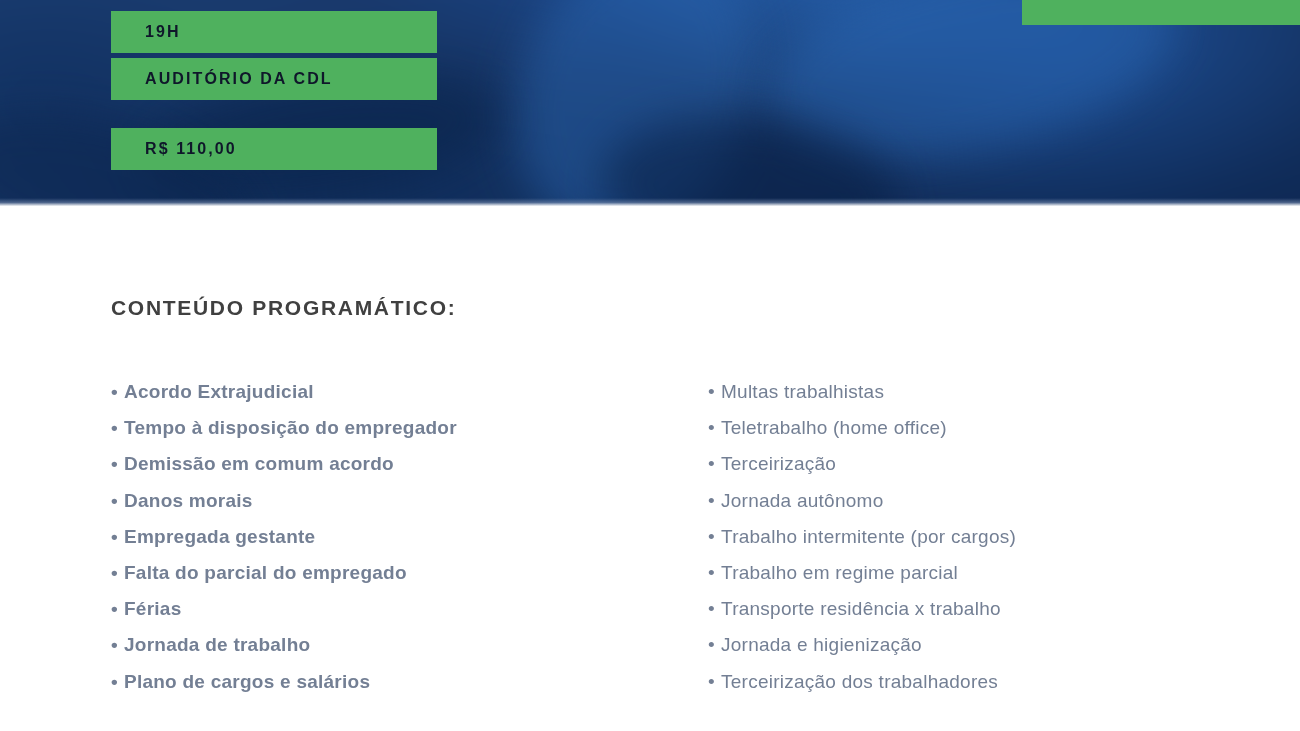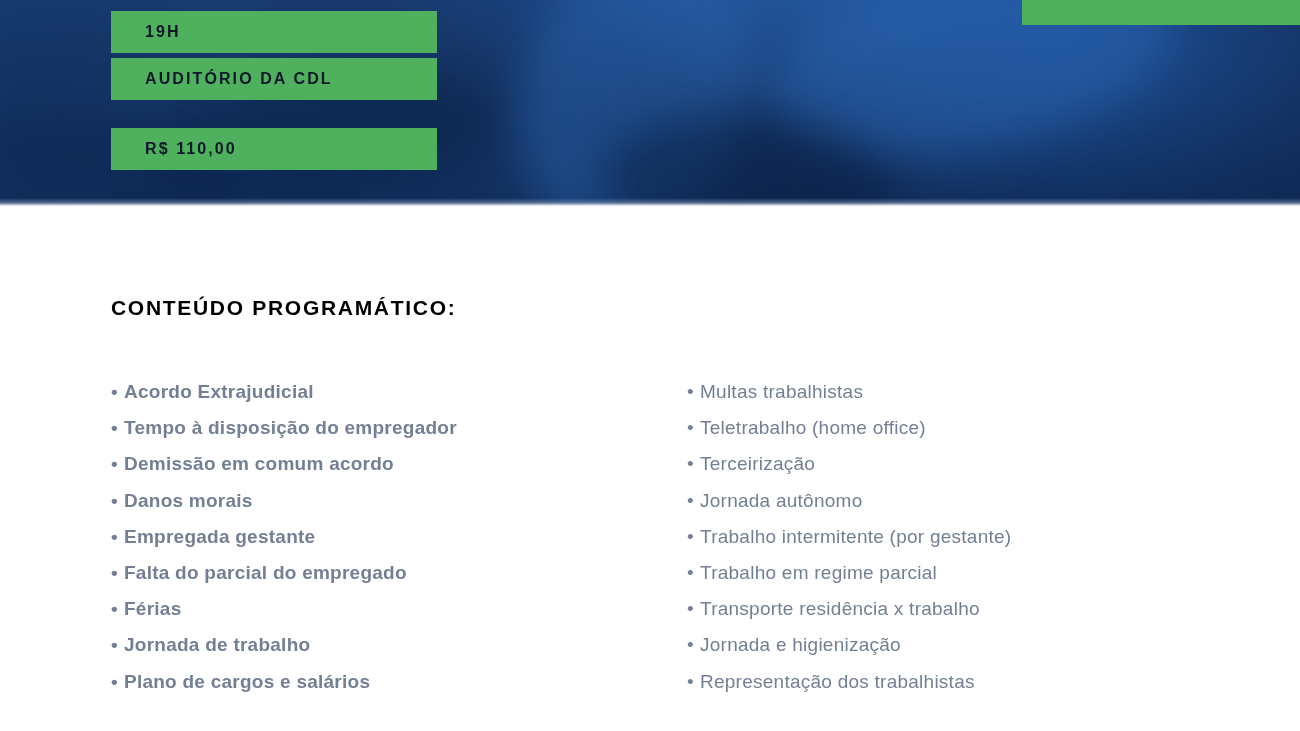--- a/index.html
+++ b/index.html
@@ -101,39 +101,39 @@
     left: 0;
     top: 206px;
     width: 1300px;
     height: 525px;
     background: #ffffff;
   }
   .section-title {
     position: absolute;
     left: 111px;
     top: 90px;
-    color: #000000;
+    color: #404040;
     font-size: 21px;
     font-weight: bold;
     letter-spacing: 1.7px;
     font-family: "Liberation Sans", sans-serif;
   }
 
   .columns {
     position: absolute;
     left: 0;
     top: 168px;
     width: 1300px;
   }
   .col {
     position: absolute;
     top: 0;
   }
   .col-left  { left: 111px;  width: 540px; font-weight: bold; }
-  .col-right { left: 687px;  width: 560px; }
+  .col-right { left: 708px;  width: 560px; }
 
   ul.topic-list {
     list-style: none;
     margin: 0;
     padding: 0;
   }
   ul.topic-list li {
     color: #737f94;
     font-size: 19px;
     line-height: 36.2px;
@@ -189,21 +189,21 @@
           <li><span class="bullet">•</span><span>Jornada de trabalho</span></li>
           <li><span class="bullet">•</span><span>Plano de cargos e salários</span></li>
         </ul>
     </div>
     <div class="col col-right">
       <ul class="topic-list" id="list-right">
           <li><span class="bullet">•</span><span>Multas trabalhistas</span></li>
           <li><span class="bullet">•</span><span>Teletrabalho (home office)</span></li>
           <li><span class="bullet">•</span><span>Terceirização</span></li>
           <li><span class="bullet">•</span><span>Jornada autônomo</span></li>
-          <li><span class="bullet">•</span><span>Trabalho intermitente (por gestante)</span></li>
+          <li><span class="bullet">•</span><span>Trabalho intermitente (por cargos)</span></li>
           <li><span class="bullet">•</span><span>Trabalho em regime parcial</span></li>
           <li><span class="bullet">•</span><span>Transporte residência x trabalho</span></li>
           <li><span class="bullet">•</span><span>Jornada e higienização</span></li>
-          <li><span class="bullet">•</span><span>Representação dos trabalhistas</span></li>
+          <li><span class="bullet">•</span><span>Terceirização dos trabalhadores</span></li>
         </ul>
     </div>
   </div>
 </div>
 
 </body></html>

